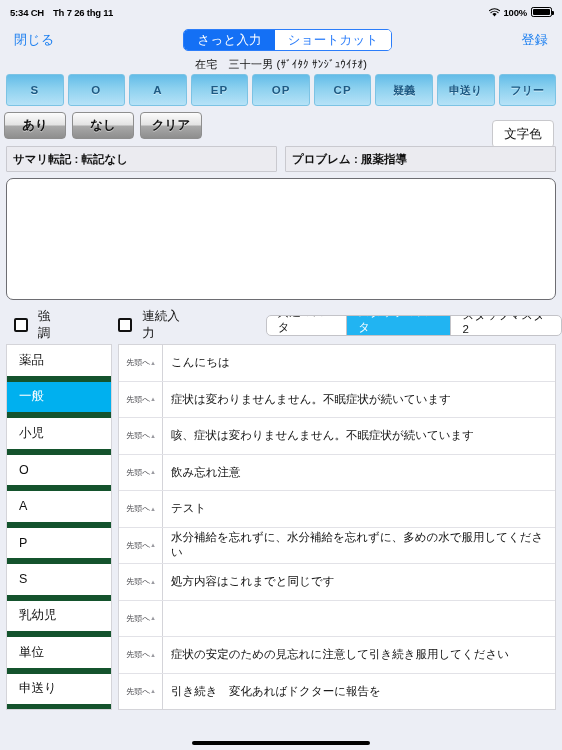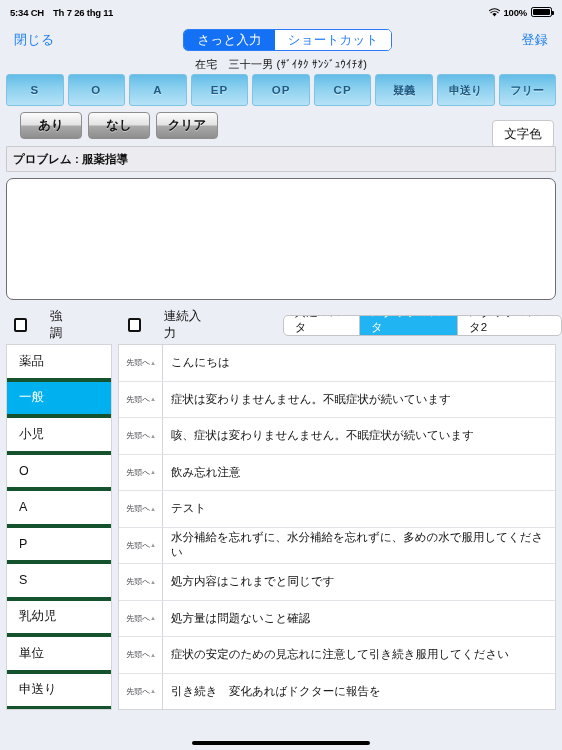--- a/index.html
+++ b/index.html
@@ -72,21 +72,21 @@
     background: linear-gradient(to bottom, #63bce8 0%, #8dd1ef 45%, #b6e2f7 100%);
     color: #1d5a84; font-size: 11.5px; font-weight: bold;
     display: flex; align-items: center; justify-content: center;
     cursor: pointer; letter-spacing: 1px;
     text-shadow: 0 1px 0 rgba(255,255,255,0.5);
   }
   .soap-btn.jp { letter-spacing: 0; font-size: 11px; }
 
   
   .gray-row {
-    display: flex; align-items: center; padding: 3px 8px 0 20px; height: 36px;
+    display: flex; align-items: center; padding: 3px 8px 0 4px; height: 36px;
     gap: 6px;
   }
   .gray-btn {
     width: 62px; height: 27px; border-radius: 4px; border: 1px solid #8e8e8e;
     background: linear-gradient(to bottom, #fcfcfc 0%, #e2e2e2 48%, #a9a9a9 52%, #8e8e8e 100%);
     color: #111; font-size: 12.5px; font-weight: bold;
     display: flex; align-items: center; justify-content: center; cursor: pointer;
     text-shadow: 0 1px 0 rgba(255,255,255,0.45);
   }
   .spacer { flex: 1; }
@@ -110,21 +110,21 @@
     width: 100%; height: 122px; background: #fff;
     border: 1.3px solid #6d6d72; border-radius: 7px;
     resize: none; outline: none; font-family: inherit; font-size: 13px;
     padding: 6px;
   }
 
   
   .cb-row {
     display: flex; align-items: center; padding: 8px 0 0 14px; height: 34px;
   }
-  .cb-item { display: flex; align-items: center; gap: 23px; cursor: pointer; }
+  .cb-item { display: flex; align-items: center; gap: 10px; cursor: pointer; }
   .cb-item + .cb-item { margin-left: 56px; }
   .cb-box {
     width: 14px; height: 14px; border: 2px solid #111; background: #fff;
     border-radius: 2px;
   }
   .cb-label { font-size: 12.5px; color: #111; }
   .seg-master {
     margin-left: 74px;
     display: flex; border: 1px solid #c3c3c8; border-radius: 5px;
     overflow: hidden; height: 21px; background: #fff; align-items: flex-end;
@@ -141,21 +141,21 @@
   .lists {
     display: flex; gap: 6px; padding: 6px 6px 0 6px;
     height: 372px;
   }
   .side-list {
     width: 106px; background: #fff; border: 1px solid #d4d4d9;
     overflow: hidden; flex-shrink: 0;
   }
   .side-item {
     height: 36.5px; display: flex; align-items: center; padding-left: 12px;
-    font-size: 12.5px; color: #111; border-bottom: 4px solid #14532d;
+    font-size: 12.5px; color: #111; border-bottom: 6px solid #14532d;
     cursor: pointer; background: #fff;
   }
   .side-item.sel { background: #00b0ef; color: #fff; }
 
   .main-list {
     flex: 1; background: #fff; border: 1px solid #d4d4d9; overflow: hidden;
   }
   .row {
     height: 36.5px; display: flex; align-items: stretch;
     border-bottom: 1px solid #e2e2e7; cursor: pointer;
@@ -226,20 +226,21 @@
 
 <div class="gray-row">
   <div class="gray-btn">あり</div>
   <div class="gray-btn">なし</div>
   <div class="gray-btn">クリア</div>
   <div class="spacer"></div>
   <div class="white-btn">文字色</div>
 </div>
 
 <div class="info-row">
+  <div class="info-box">サマリ転記 : 転記なし</div>
   <div class="info-box">プロブレム : 服薬指導</div>
 </div>
 
 <div class="ta-wrap">
   <textarea class="ta" placeholder="" style=""></textarea>
 </div>
 
 <div class="cb-row">
   <div class="cb-item">
     <span class="cb-box"></span>
@@ -327,21 +328,20 @@
         <span class="gl">▴</span>
       </div>
       <div class="row-text">処方内容はこれまでと同じです</div>
     </div>
 
     <div class="row">
       <div class="row-btn">
         <span>先頭へ</span>
         <span class="gl">▴</span>
       </div>
-      <div class="row-text">処方量は問題ないこと確認</div>
     </div>
 
     <div class="row">
       <div class="row-btn">
         <span>先頭へ</span>
         <span class="gl">▴</span>
       </div>
       <div class="row-text">症状の安定のための見忘れに注意して引き続き服用してください</div>
     </div>
 

